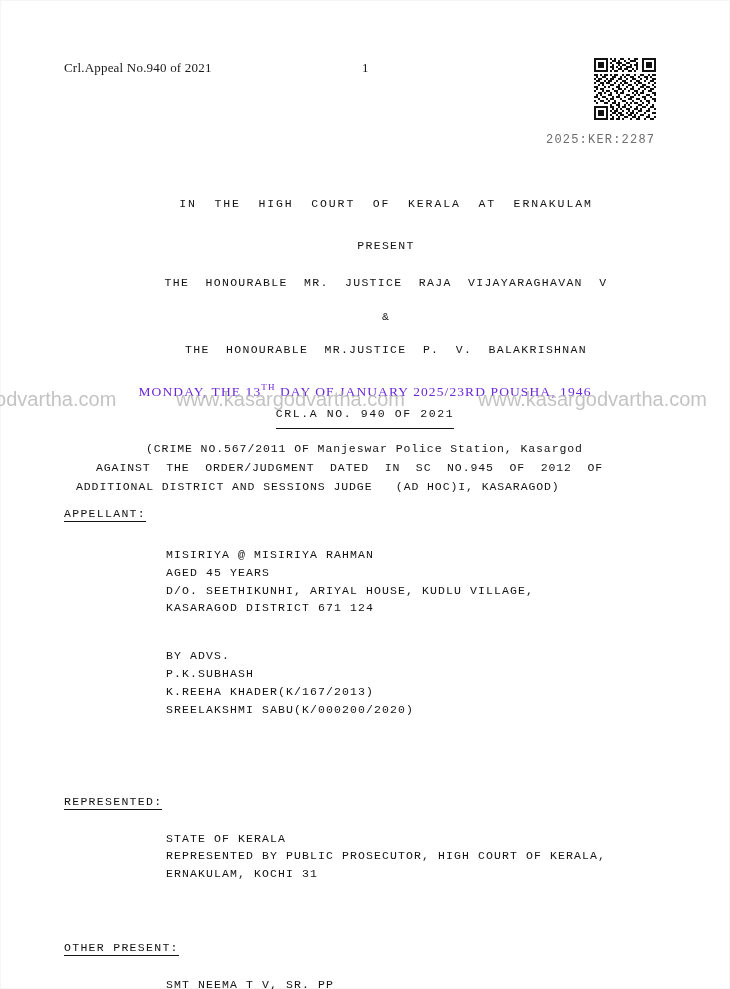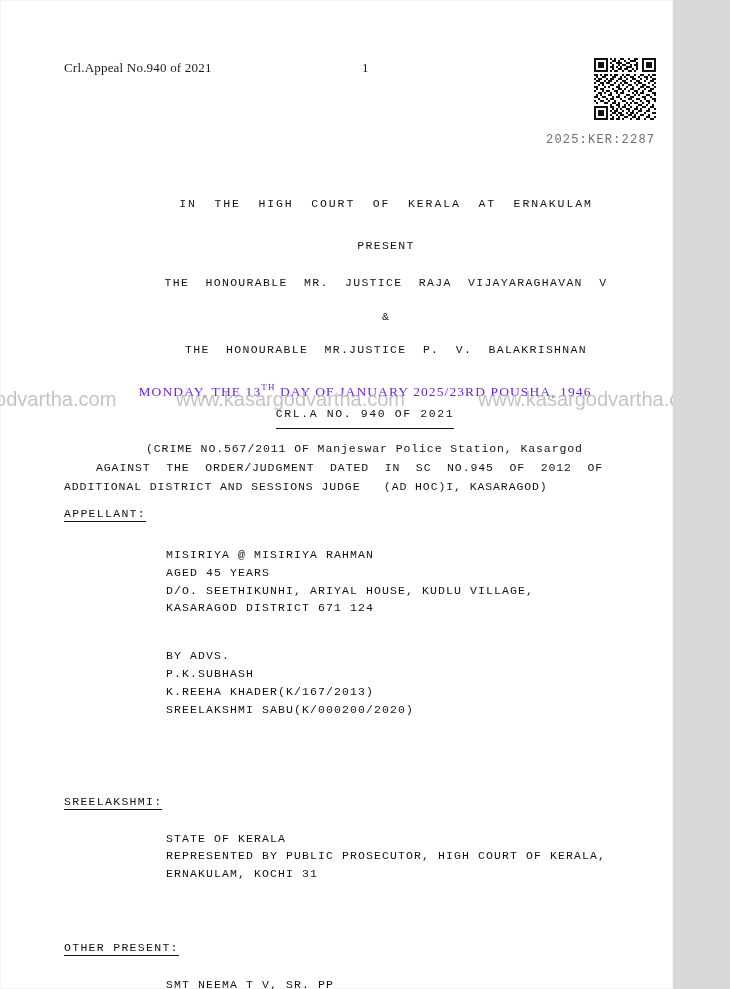--- a/index.html
+++ b/index.html
@@ -8,21 +8,21 @@
     background: #d8d8d8;
   }
   body {
     width: 730px;
     height: 989px;
     overflow: hidden;
     font-family: "Liberation Mono", monospace;
   }
   .page {
     position: relative;
-    width: 673px;
+    width: 730px;
     height: 989px;
     background: #ffffff;
     box-sizing: border-box;
     overflow: hidden;
   }
   .header-row {
     position: absolute;
     top: 60px;
     left: 0;
     width: 730px;
@@ -112,21 +112,21 @@
   }
   .crime-line {
     font-family: "Liberation Mono", monospace;
     font-size: 11.5px;
     letter-spacing: 0.9px;
     color: #141414;
     white-space: pre;
   }
   .indent-118 { padding-left: 118px; margin-left: 28px; }
   .indent-96 { padding-left: 96px; }
-  .indent-64 { padding-left: 64px; }
+  .indent-64 { padding-left: 64px; margin-left: 12px; }
   .section-label {
     font-family: "Liberation Mono", monospace;
     font-size: 11.5px;
     letter-spacing: 1.3px;
     color: #141414;
     padding-left: 64px;
   }
   .section-label span {
     border-bottom: 1px solid #141414;
     padding-bottom: 1px;
@@ -459,21 +459,21 @@
     <div class="party-line">KASARAGOD DISTRICT 671 124</div>
 
     <div class="spacer-30"></div>
     <div class="party-line">BY ADVS.</div>
     <div class="party-line">P.K.SUBHASH</div>
     <div class="party-line">K.REEHA KHADER(K/167/2013)</div>
     <div class="party-line">SREELAKSHMI SABU(K/000200/2020)</div>
 
     <div class="spacer-50"></div>
     <div class="spacer-26"></div>
-    <div class="section-label"><span>SREELAKSHMI:</span></div>
+    <div class="section-label"><span>REPRESENTED:</span></div>
     <div class="spacer-22"></div>
 
     <div class="party-line">STATE OF KERALA</div>
     <div class="party-line">REPRESENTED BY PUBLIC PROSECUTOR, HIGH COURT OF KERALA,</div>
     <div class="party-line">ERNAKULAM, KOCHI 31</div>
 
     <div class="spacer-40"></div>
     <div class="spacer-18"></div>
     <div class="section-label"><span>OTHER PRESENT:</span></div>
     <div class="spacer-22"></div>

